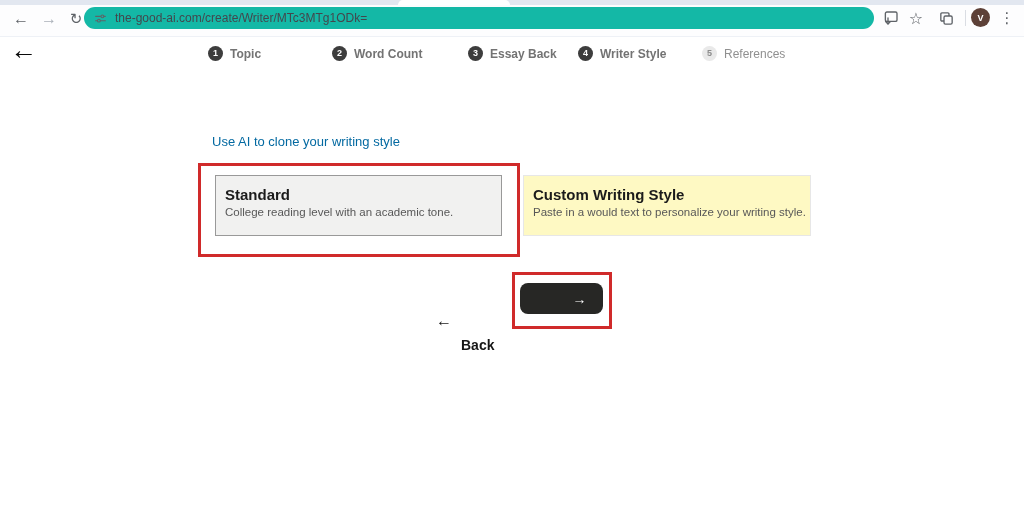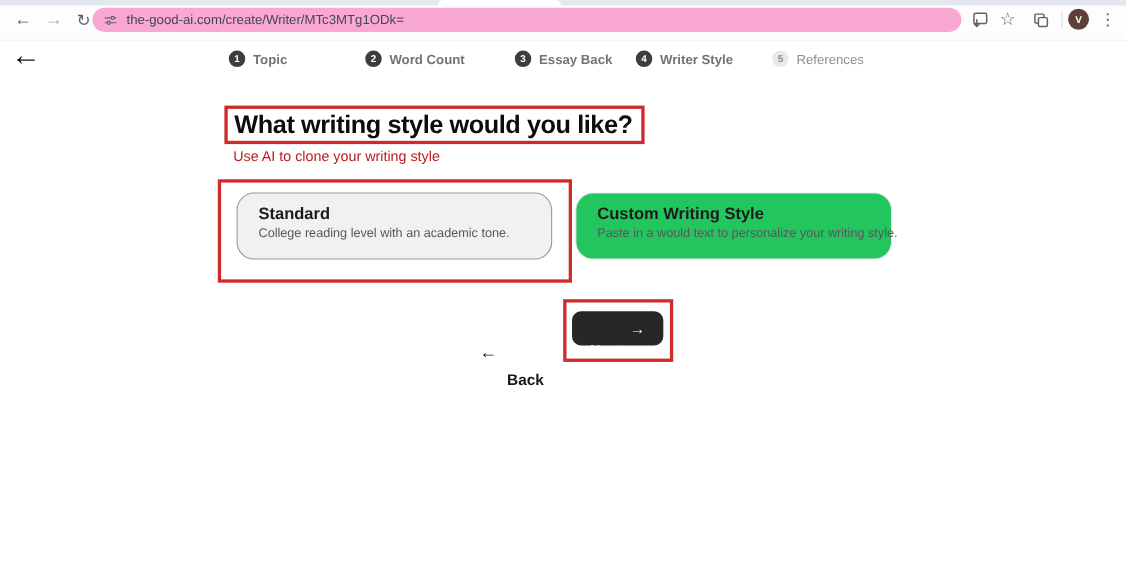--- a/index.html
+++ b/index.html
@@ -17,21 +17,21 @@
   .nav-icon {
     position:absolute; top:5px; width:26px; height:28px;
     display:flex; align-items:center; justify-content:center;
     color:#5f6368; font-size:16px; cursor:pointer;
   }
   .nav-back    { left:8px;  }
   .nav-forward { left:36px; color:#aab0b8; }
   .nav-refresh { left:63px; font-size:15px; }
   .omnibox {
     position:absolute; left:84px; top:7px; width:790px; height:22px;
-    background:#f9a8d4; border-radius:12px;
+    background:#14b8a6; border-radius:12px;
     display:flex; align-items:center; padding:0 10px; gap:8px;
   }
   .tune-icon { width:13px; height:13px; color:#5f6368; flex:0 0 auto; display:block; }
   .url-text { font-size:12px; color:#43474d; white-space:nowrap; }
   .tb-icon {
     position:absolute; top:8px; width:20px; height:20px;
     display:flex; align-items:center; justify-content:center;
     color:#5f6368; cursor:pointer;
   }
   .icon-send { left:881px; }
@@ -67,27 +67,27 @@
     pointer-events:none; background:transparent;
   }
   .title-box {
     position:absolute; left:204px; top:96px; display:inline-block;
     border:3px solid var(--annotation,#d02a2a); padding:1px 8px 2px 6px;
   }
   .page-title {
     font-size:23px; line-height:26px; font-weight:bold; color:#0c0c0c;
     letter-spacing:-0.4px; white-space:nowrap;
   }
-  .page-subtitle { position:absolute; left:212px; top:134px; font-size:13px; color:#b91c1c; }
+  .page-subtitle { position:absolute; left:212px; top:134px; font-size:13px; color:#0369a1; }
   .style-card {
-    position:absolute; top:175px; height:61px; border-radius:16px;
-    padding:10px 16px 0 19px; cursor:pointer;
+    position:absolute; top:175px; height:61px; border-radius:0;
+    padding:10px 16px 0 9px; cursor:pointer;
   }
   .card-standard { left:215px; width:287px; background:#f1f1f0; border:1px solid #999999; }
-  .card-custom   { left:523px; width:288px; background:#22c55e; border:1px solid #e7e7e7; }
+  .card-custom   { left:523px; width:288px; background:#fef9c3; border:1px solid #e7e7e7; }
   .card-title { font-size:15px; font-weight:bold; color:#1b1b1b; }
   .card-desc  { font-size:11.5px; color:#585858; margin-top:3px; white-space:nowrap; }
   .anno-standard { left:198px; top:163px; width:322px; height:94px; }
   .anno-next     { left:512px; top:272px; width:100px; height:57px; }
   .back-btn {
     position:absolute; left:436px; top:289px; display:flex; align-items:center; gap:9px;
     color:#161616; cursor:pointer;
   }
   .back-arrow { font-size:16px; font-weight:bold; }
   .back-label { font-size:14px; font-weight:bold;margin-top:48px; }
@@ -162,23 +162,20 @@
   </div>
   <div class="step step-4">
     <span class="step-circle">4</span>
     <span class="step-label">Writer Style</span>
   </div>
   <div class="step step-5 upcoming">
     <span class="step-circle">5</span>
     <span class="step-label">References</span>
   </div>
 
-  <div class="title-box">
-    <div class="page-title">What writing style would you like?</div>
-  </div>
   <div class="page-subtitle">Use AI to clone your writing style</div>
 
   <div class="style-card card-standard">
     <div class="card-title">Standard</div>
     <div class="card-desc">College reading level with an academic tone.</div>
   </div>
   <div class="style-card card-custom">
     <div class="card-title">Custom Writing Style</div>
     <div class="card-desc">Paste in a would text to personalize your writing style.</div>
   </div>

